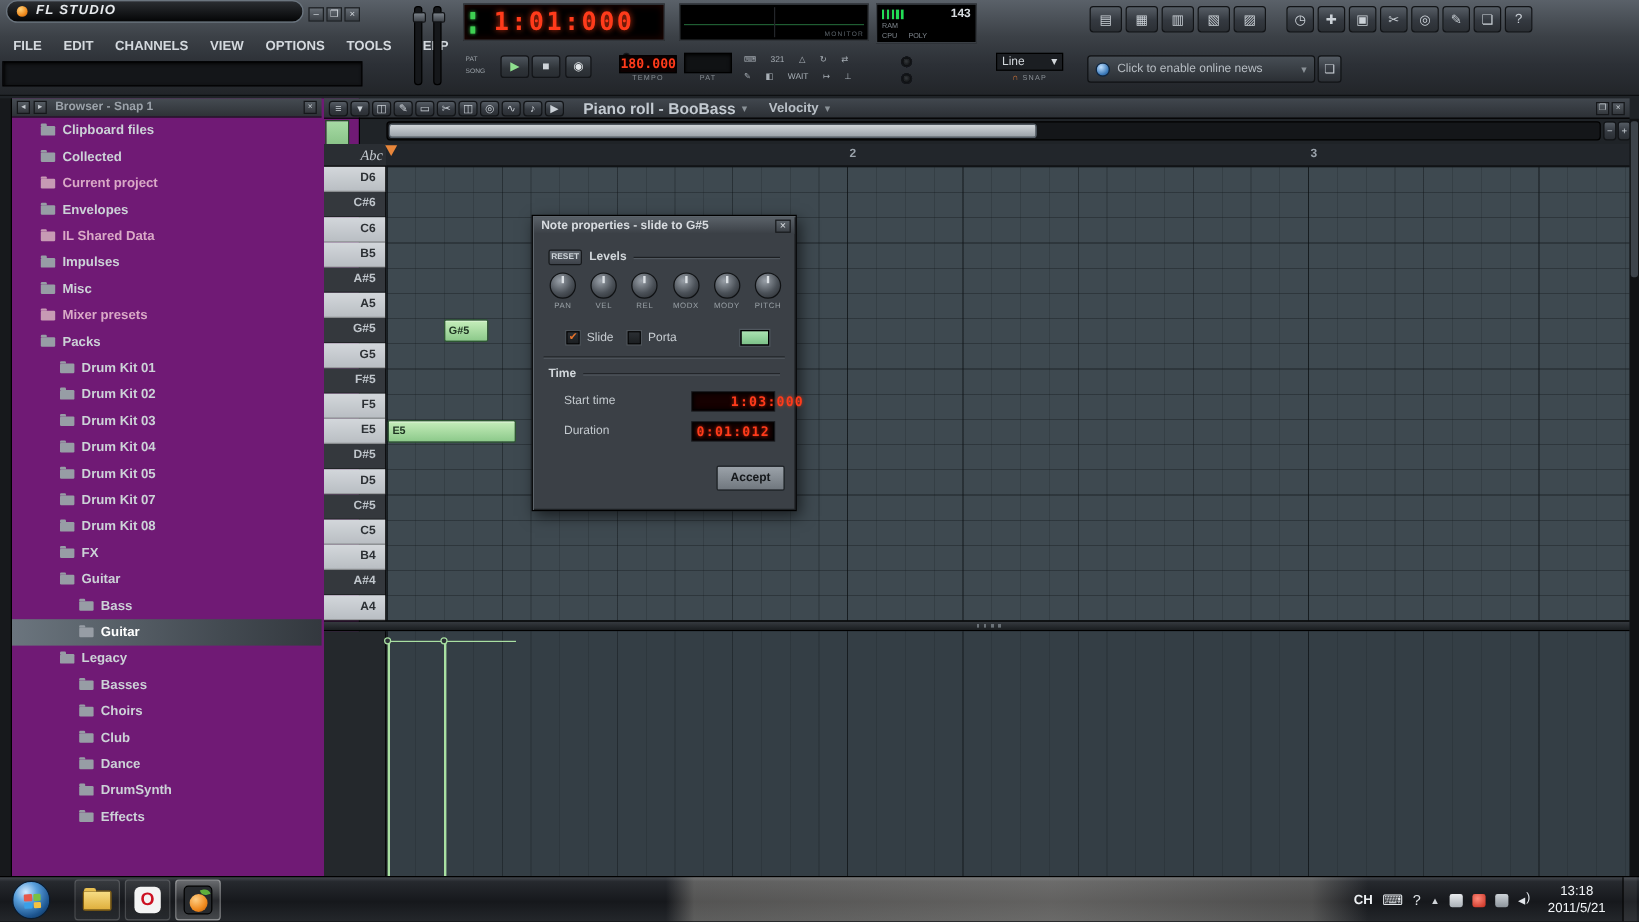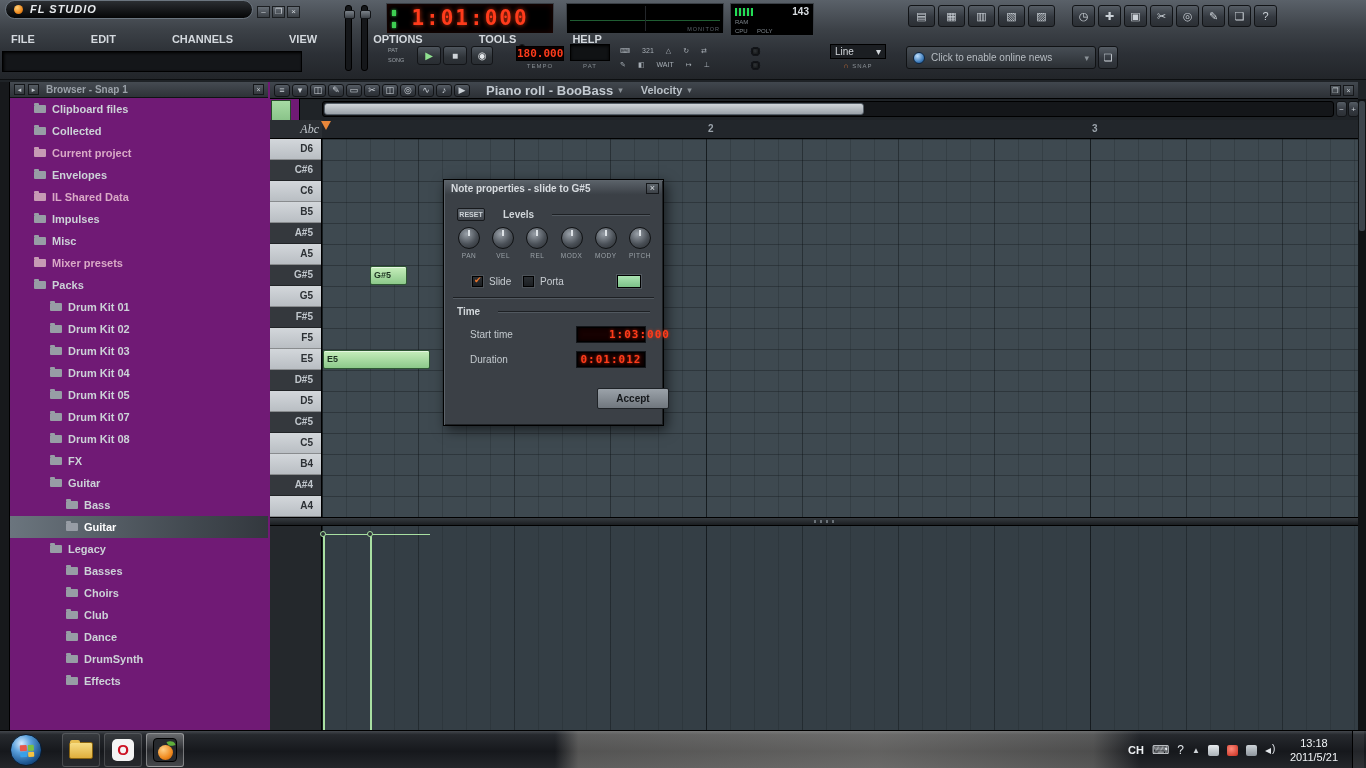--- a/index.html
+++ b/index.html
@@ -5,21 +5,21 @@
 *{margin:0;padding:0;box-sizing:border-box;}
 body{font-family:"Liberation Sans",sans-serif;background:#0c0e10;width:1366px;height:768px;overflow:hidden;}
 #stage{position:relative;width:1366px;height:768px;overflow:hidden;background:#1f2327;}
 .abs{position:absolute;}
 
 
 #chrome{left:0;top:0;width:1366px;height:80px;background:linear-gradient(#5a6169 0%,#3c4147 38%,#2c3036 68%,#222529 100%);border-bottom:1px solid #0d0f11;}
 #logo{left:5px;top:0;width:248px;height:19px;background:linear-gradient(#2b2e32,#040506);border:1px solid #6b757f;border-radius:10px;color:#e7eaed;font-size:11px;font-style:italic;font-weight:bold;line-height:17px;padding-left:24px;letter-spacing:1px;}
 #logo .fruit{position:absolute;left:8px;top:4px;width:9px;height:9px;border-radius:50%;background:radial-gradient(circle at 35% 30%,#ffd27a,#ef8a1e 60%,#b35a08);}
 .winbtn{width:13px;height:12px;background:linear-gradient(#666d75,#3a3f45);border:1px solid #1c1f22;color:#d2d7dc;font-size:8px;line-height:10px;text-align:center;}
-#menubar{left:2px;top:28px;height:21px;display:flex;align-items:center;gap:38px;}
+#menubar{left:2px;top:28px;height:21px;display:flex;align-items:center;}
 .menu-item{padding:0 9px;font-size:11px;font-weight:bold;color:#d4d9de;cursor:default;}
 #hintbar{left:2px;top:51px;width:300px;height:21px;background:#141619;border:1px solid #000;box-shadow:inset 1px 1px 3px #000;}
 
 #master-sliders{left:336px;top:2px;width:40px;height:74px;}
 .slider-track{position:absolute;top:3px;width:7px;height:66px;background:#15171a;border:1px solid #000;border-radius:3px;}
 .slider-handle{position:absolute;left:-2px;width:11px;height:9px;background:linear-gradient(#7b828a,#3d4248);border:1px solid #121417;border-radius:2px;}
 
 #lcd-main{left:386px;top:3px;width:168px;height:31px;background:#000;border:1px solid #3a3f45;box-shadow:inset 0 0 7px #240500;color:#ff3b1b;font-family:"DejaVu Sans Mono",monospace;font-size:21px;font-weight:bold;text-align:center;line-height:29px;letter-spacing:2px;text-shadow:0 0 5px rgba(255,60,20,.8);}
 .lcd-dot{position:absolute;width:4px;height:6px;background:#3ecf52;box-shadow:0 0 3px #3ecf52;}
 #patsong{left:388px;top:45px;width:26px;height:21px;font-size:5.5px;color:#9aa1a7;line-height:10px;text-align:left;}
@@ -121,37 +121,37 @@
 #vtop-line{position:absolute;left:0;top:8px;width:108px;height:1px;background:#a9e0a2;}
 #vscroll{left:1358px;top:99px;width:8px;height:631px;background:#101214;}
 #vscroll .vthumb{position:absolute;left:1px;top:2px;width:6px;height:130px;background:#3d444b;border-radius:2px;}
 
 
 #note-dialog{left:443px;top:179px;width:221px;height:247px;background:#3b4046;border:1px solid #000;box-shadow:inset 1px 1px 0 #5d646b,inset -1px -1px 0 #1e2124,3px 4px 12px rgba(0,0,0,.6);z-index:50;}
 #dlg-title{position:absolute;left:1px;top:1px;right:1px;height:14px;background:linear-gradient(#5a6168,#3a3f45);display:flex;align-items:center;padding:0 3px 0 6px;}
 #dlg-title .dtext{font-size:10px;font-weight:bold;color:#d8dce0;flex:1;}
 #dlg-close{width:13px;height:11px;background:linear-gradient(#5d646b,#3c4147);border:1px solid #16181b;color:#d8dce0;font-size:9px;line-height:9px;text-align:center;}
 #dlg-body{position:absolute;left:1px;top:16px;right:1px;bottom:1px;}
-.section-head{position:absolute;left:12px;right:12px;display:flex;align-items:center;gap:18px;}
+.section-head{position:absolute;left:12px;right:12px;display:flex;align-items:center;gap:6px;}
 .sec-label{font-size:10px;font-weight:bold;color:#d2d7db;white-space:nowrap;}
 .sec-line{flex:1;height:2px;border-top:1px solid #1d2023;border-bottom:1px solid #51585f;}
 #reset-btn{width:28px;height:13px;background:linear-gradient(#5d646c,#3e434a);border:1px solid #17191c;border-radius:2px;color:#ccd2d7;font-size:7px;font-weight:bold;line-height:11px;text-align:center;}
 #knob-row{position:absolute;left:10px;right:8px;top:31px;display:flex;justify-content:space-between;}
 .knob-cell{width:28px;text-align:center;}
 .knob{width:22px;height:22px;margin:0 auto;border-radius:50%;background:radial-gradient(circle at 38% 30%,#99a0a8,#4b5158 55%,#26292d);border:1px solid #101214;position:relative;}
 .knob::after{content:"";position:absolute;left:9px;top:2px;width:2px;height:6px;background:#dde2e6;}
 .knob-label{margin-top:3px;font-size:6.5px;color:#9aa1a7;letter-spacing:.5px;}
 .cb{position:absolute;width:11px;height:11px;background:linear-gradient(#2b2f33,#1b1e21);border:1px solid #000;box-shadow:0 0 0 1px #4c5258;}
 .cb .mark{position:absolute;left:1px;top:-2px;color:#e8742c;font-size:9px;}
 .cb-label{position:absolute;font-size:10px;color:#c8cdd2;}
 #color-swatch{position:absolute;right:21px;top:79px;width:24px;height:13px;background:linear-gradient(#abe3b2,#7cc188);border:1px solid #000;box-shadow:0 0 0 1px #51585f;}
 #dlg-divider{position:absolute;left:8px;right:8px;top:101px;height:2px;border-top:1px solid #1d2023;border-bottom:1px solid #51585f;}
 .dlg-row-label{position:absolute;left:25px;font-size:10px;color:#c3c9ce;}
 .led{position:absolute;left:132px;width:68px;height:15px;background:#160101;border:1px solid #000;box-shadow:inset 0 0 4px #000,0 0 0 1px #14161a;color:#ff3b1b;font-family:"DejaVu Sans Mono",monospace;font-size:11px;font-weight:bold;text-align:center;line-height:13px;letter-spacing:1px;text-shadow:0 0 3px rgba(255,60,20,.7);}
-#accept-btn{position:absolute;left:152px;top:192px;width:72px;height:21px;background:linear-gradient(#9ba2a9,#70777e);border:1px solid #1f2327;border-radius:2px;color:#15181b;font-size:10px;font-weight:bold;text-align:center;line-height:19px;}
+#accept-btn{position:absolute;left:152px;top:192px;width:57px;height:21px;background:linear-gradient(#9ba2a9,#70777e);border:1px solid #1f2327;border-radius:2px;color:#15181b;font-size:10px;font-weight:bold;text-align:center;line-height:19px;}
 
 
 #taskbar{left:0;top:730px;width:1366px;height:38px;background:linear-gradient(#43474d 0%,#26292e 10%,#16181c 55%,#24272b 100%);border-top:1px solid #000;}
 #glass-band{position:absolute;left:555px;top:0;width:585px;height:38px;background:linear-gradient(90deg,rgba(205,200,190,0) 0%,rgba(205,200,190,.34) 4%,rgba(212,207,198,.4) 55%,rgba(205,200,190,.3) 92%,rgba(205,200,190,0) 100%);}
 #start-orb{position:absolute;left:10px;top:3px;width:32px;height:32px;border-radius:50%;background:radial-gradient(circle at 35% 28%,#d5ebff 0%,#5aa0dc 32%,#1c548f 70%,#0b2847 100%);border:1px solid #0a1c30;}
 #start-orb .flag{position:absolute;left:9px;top:10px;width:14px;height:12px;display:grid;grid-template-columns:1fr 1fr;grid-template-rows:1fr 1fr;gap:1px;transform:rotate(-3deg);}
 #start-orb .flag i{border-radius:1px;}
 .f1{background:#e7594c;}.f2{background:#79c043;}.f3{background:#3aa0e8;}.f4{background:#f5c242;}
 .task-btn{position:absolute;top:2px;width:38px;height:34px;border:1px solid rgba(255,255,255,.16);border-radius:3px;background:linear-gradient(rgba(255,255,255,.08),rgba(255,255,255,.02));display:flex;align-items:center;justify-content:center;}
 .task-btn.active{background:linear-gradient(rgba(255,255,255,.3),rgba(255,255,255,.08) 50%,rgba(255,255,255,.16));border-color:rgba(255,255,255,.35);}

